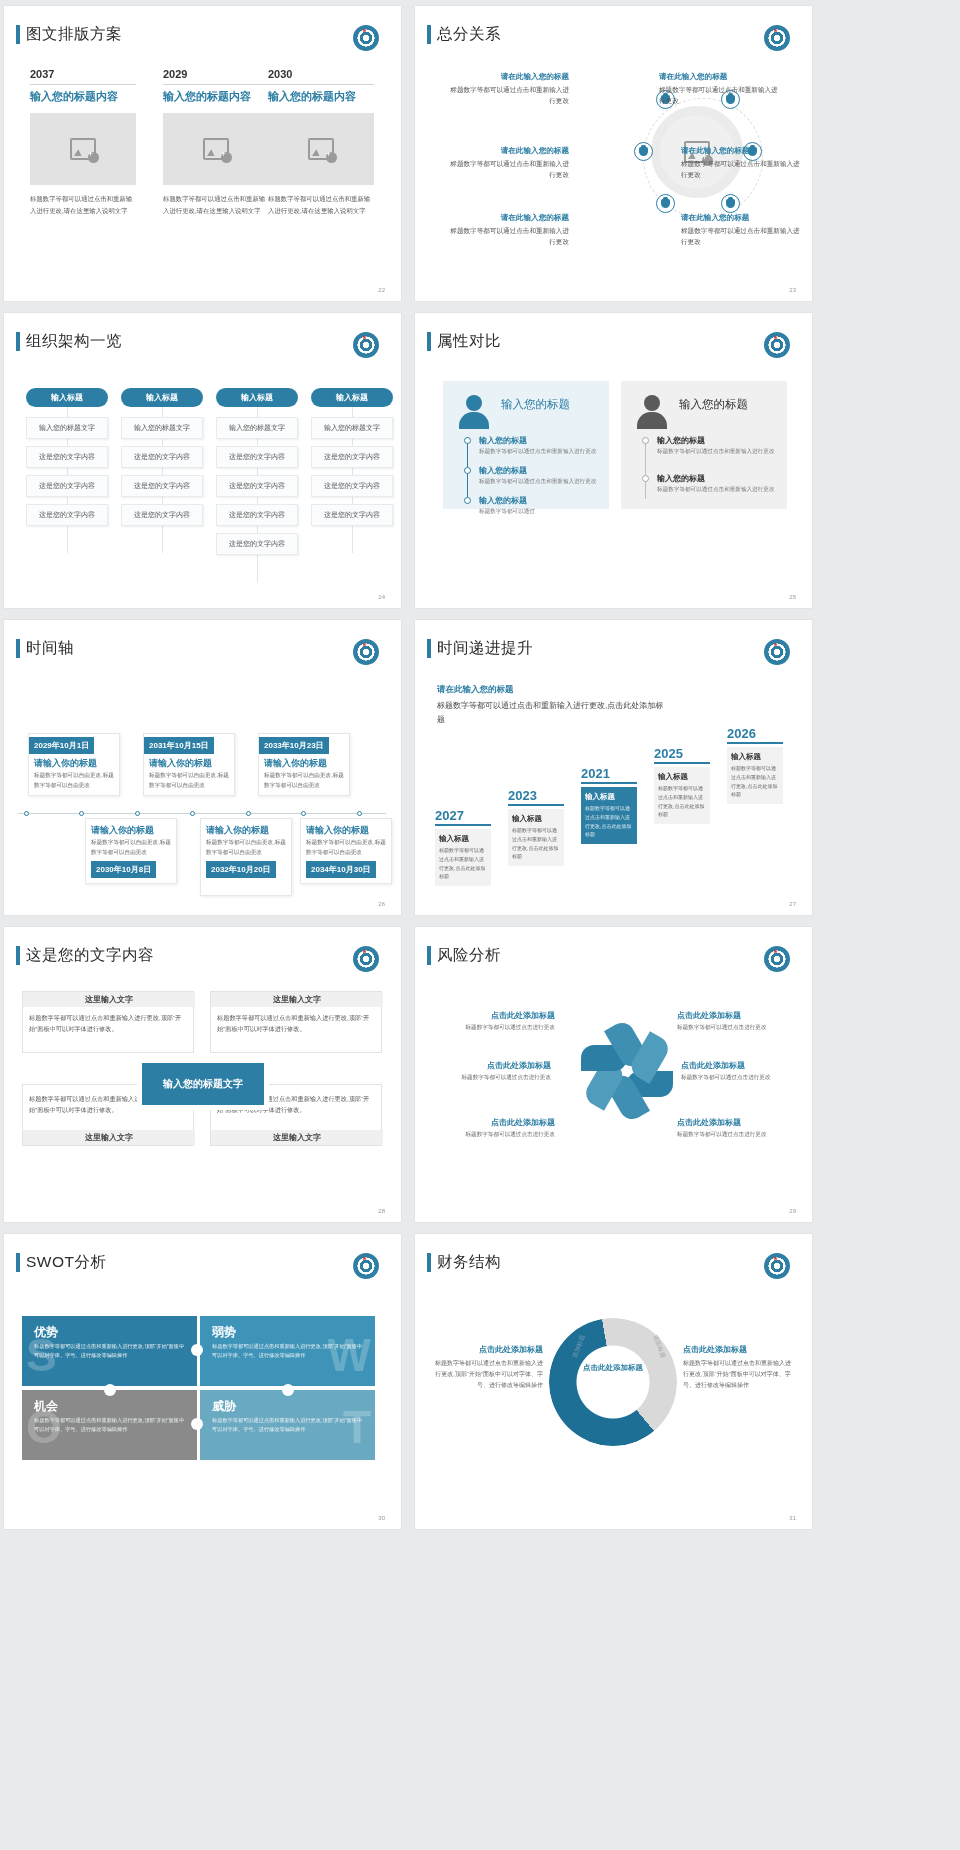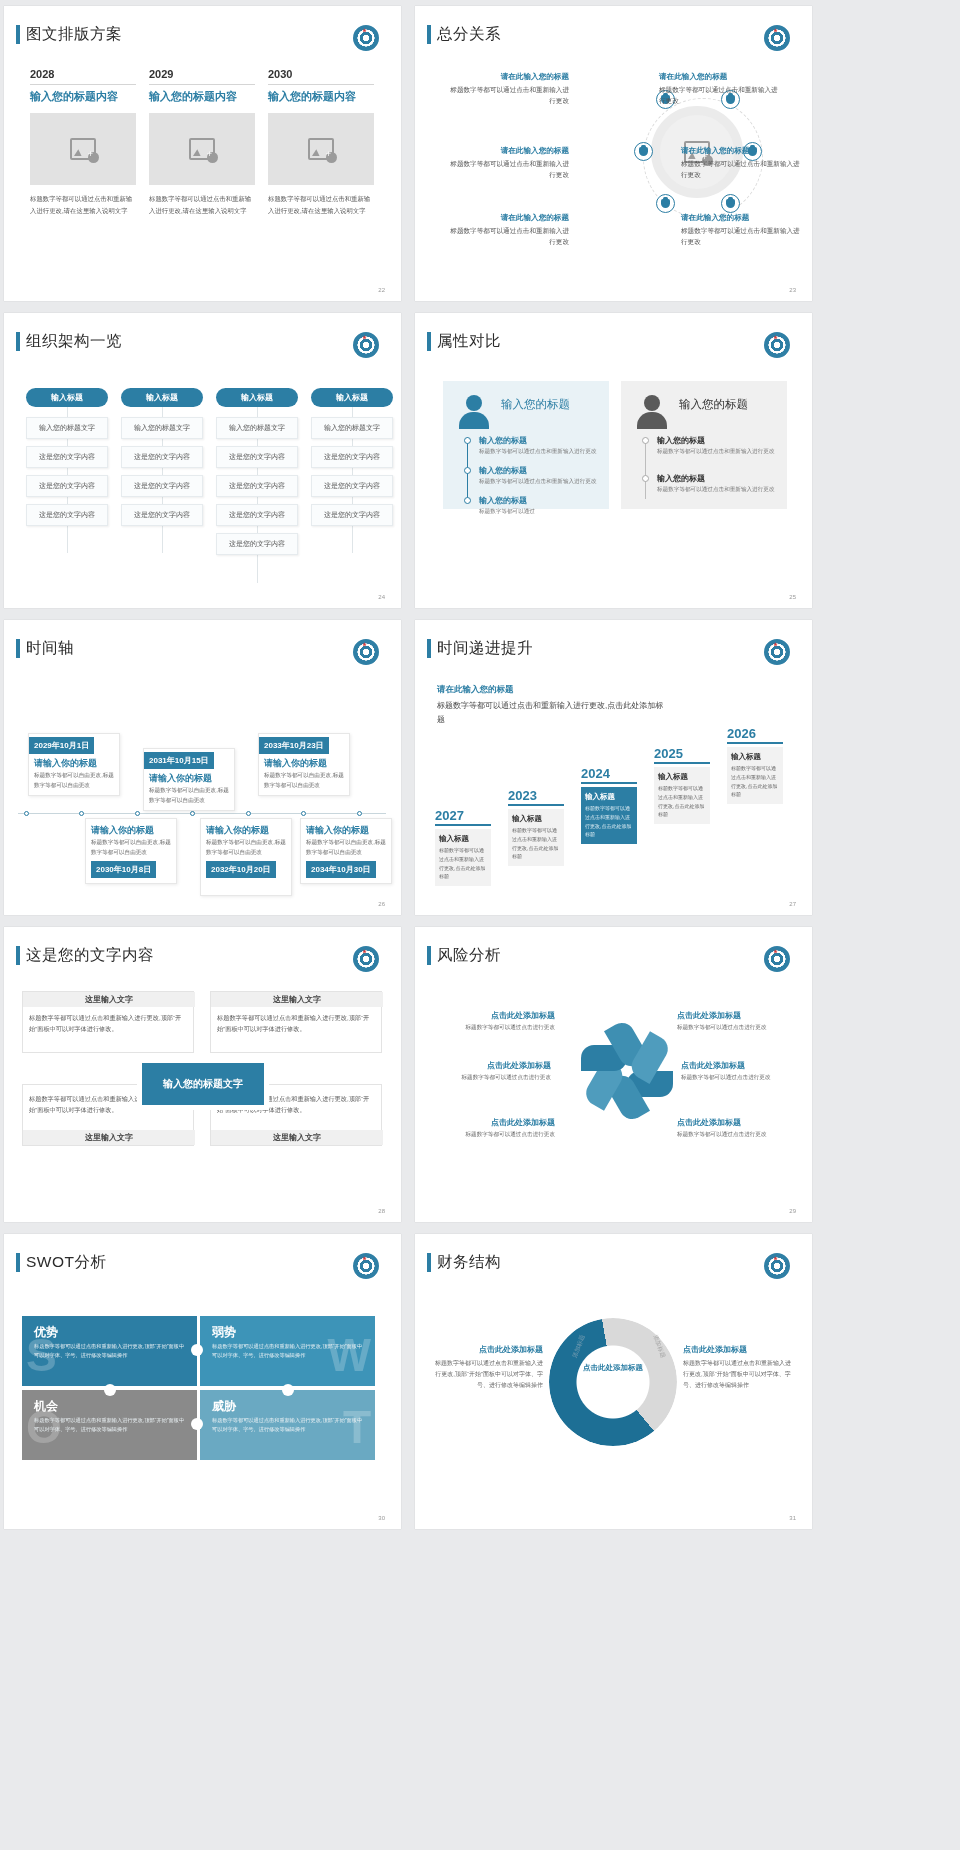--- a/index.html
+++ b/index.html
@@ -105,31 +105,31 @@
 <body>
 
 <div class="grid">
 
   <div class="slide">
     <div class="sbar"></div>
     <div class="stitle">图文排版方案</div>
     <div class="logo"></div>
 
     <div class="s22col" style="left:26px">
-      <div class="s22yr">2028</div>
+      <div class="s22yr">2037</div>
       <div class="s22hr"></div>
       <div class="s22h">输入您的标题内容</div>
       <div class="s22img ph">
           <div class="phicon">
             <span class="plus">+</span>
           </div>
         </div>
       <div class="s22p">标题数字等都可以通过点击和重新输入进行更改,请在这里输入说明文字</div>
     </div>
-    <div class="s22col" style="left:145px">
+    <div class="s22col" style="left:159px">
       <div class="s22yr">2029</div>
       <div class="s22hr"></div>
       <div class="s22h">输入您的标题内容</div>
       <div class="s22img ph">
           <div class="phicon">
             <span class="plus">+</span>
           </div>
         </div>
       <div class="s22p">标题数字等都可以通过点击和重新输入进行更改,请在这里输入说明文字</div>
     </div>
@@ -307,21 +307,21 @@
     <div class="onode" style="left:186px;top:191px"></div>
     <div class="onode" style="left:242px;top:191px"></div>
     <div class="onode" style="left:297px;top:191px"></div>
     <div class="onode" style="left:353px;top:191px"></div>
 
     <div class="tcard" style="left:24px;top:113px">
       <div class="tdate">2029年10月1日</div>
       <div class="tch">请输入你的标题</div>
       <div class="tcp">标题数字等都可以自由更改,标题数字等都可以自由更改</div>
     </div>
-    <div class="tcard" style="left:139px;top:128px">
+    <div class="tcard" style="left:139px;top:113px">
       <div class="tdate">2031年10月15日</div>
       <div class="tch">请输入你的标题</div>
       <div class="tcp">标题数字等都可以自由更改,标题数字等都可以自由更改</div>
     </div>
     <div class="tcard" style="left:254px;top:113px">
       <div class="tdate">2033年10月23日</div>
       <div class="tch">请输入你的标题</div>
       <div class="tcp">标题数字等都可以自由更改,标题数字等都可以自由更改</div>
     </div>
 
@@ -364,21 +364,21 @@
       </div>
       <div class="step" style="left:73px;top:50px">
         <div class="yr">2023</div>
         <div class="un"></div>
         <div class="bx" style="background:#f2f2f2">
           <div class="bh" style="color:#333">输入标题</div>
           <div class="bp" style="color:#666">标题数字等都可以通过点击和重新输入进行更改,点击此处添加标题</div>
         </div>
       </div>
       <div class="step" style="left:146px;top:28px">
-        <div class="yr">2024</div>
+        <div class="yr">2021</div>
         <div class="un"></div>
         <div class="bx" style="background:#2c7ea4">
           <div class="bh" style="color:#fff">输入标题</div>
           <div class="bp" style="color:#dcecf3">标题数字等都可以通过点击和重新输入进行更改,点击此处添加标题</div>
         </div>
       </div>
       <div class="step" style="left:219px;top:8px">
         <div class="yr">2025</div>
         <div class="un"></div>
         <div class="bx" style="background:#f2f2f2">

